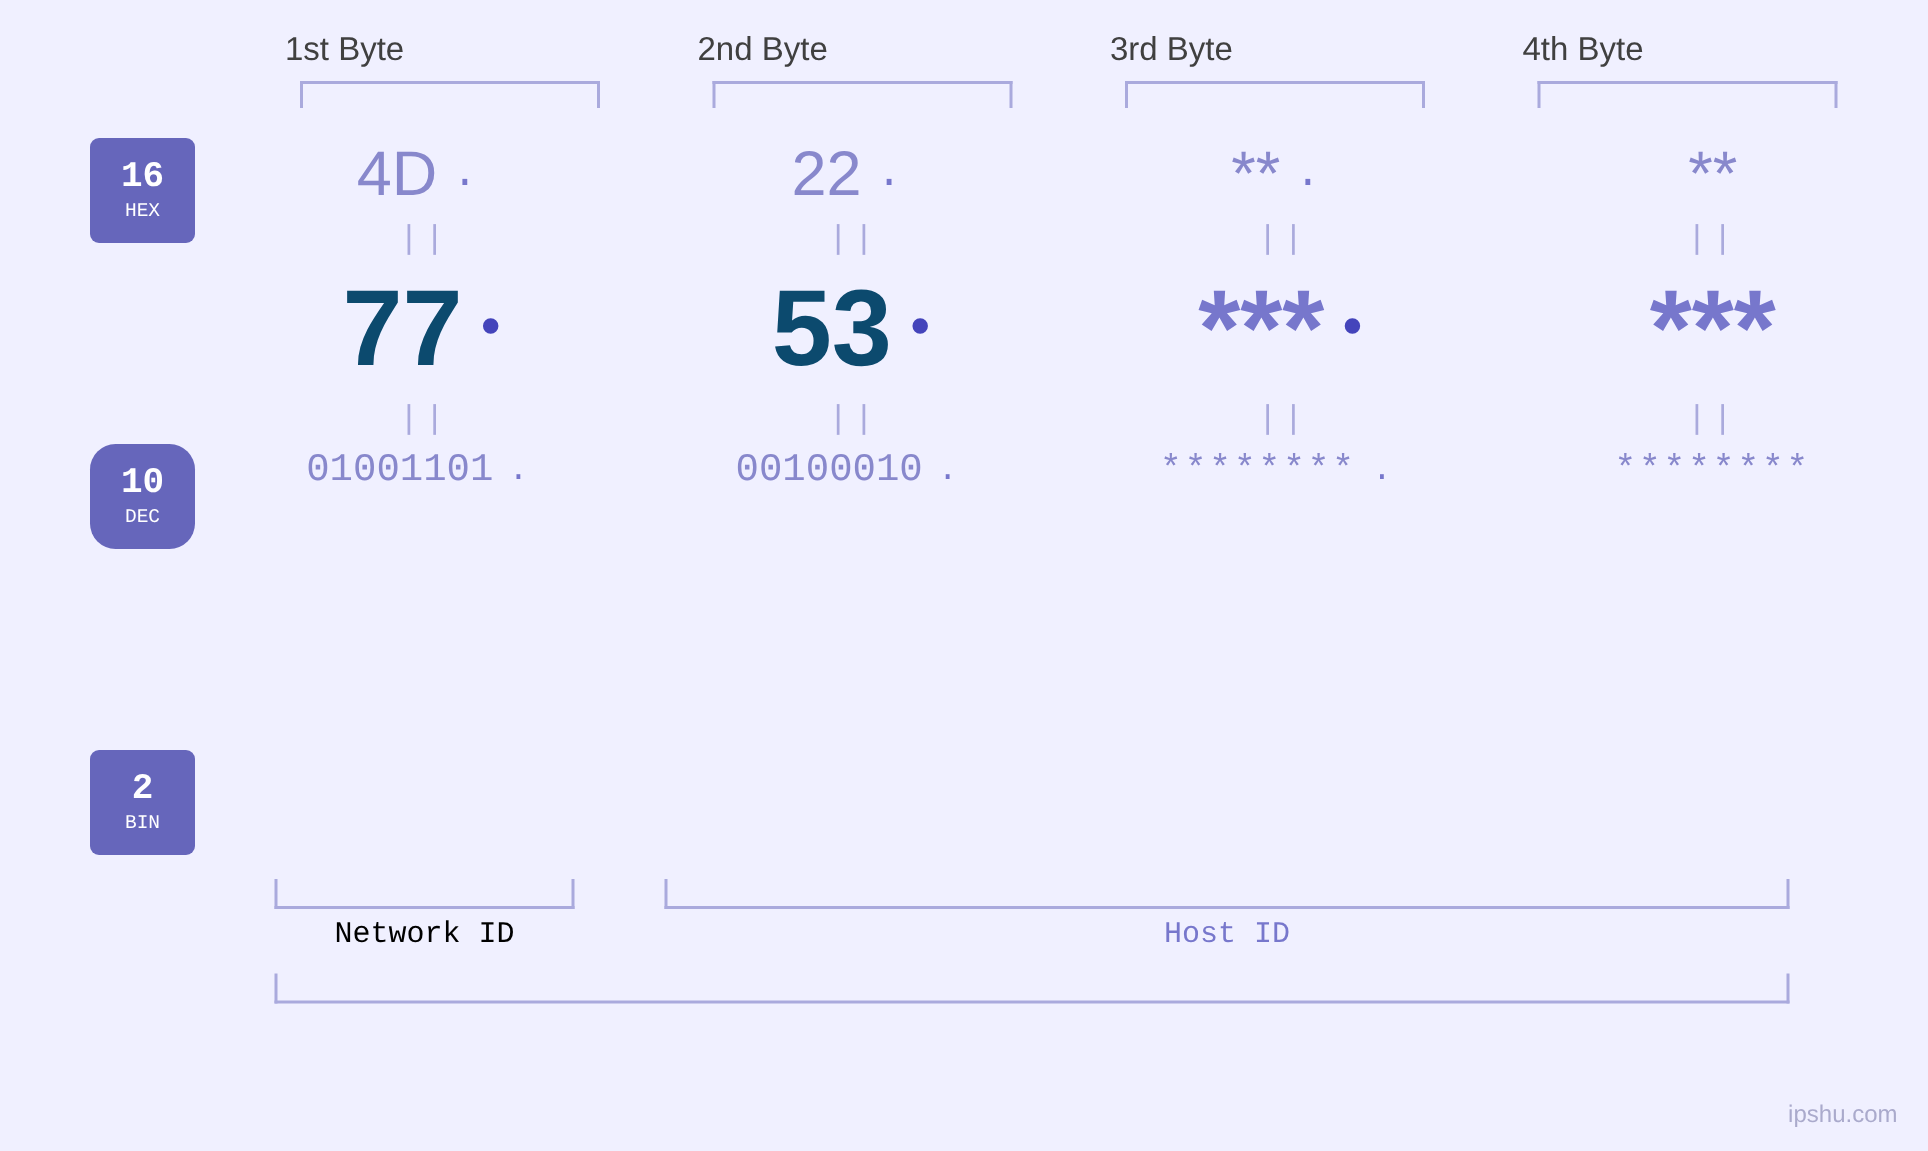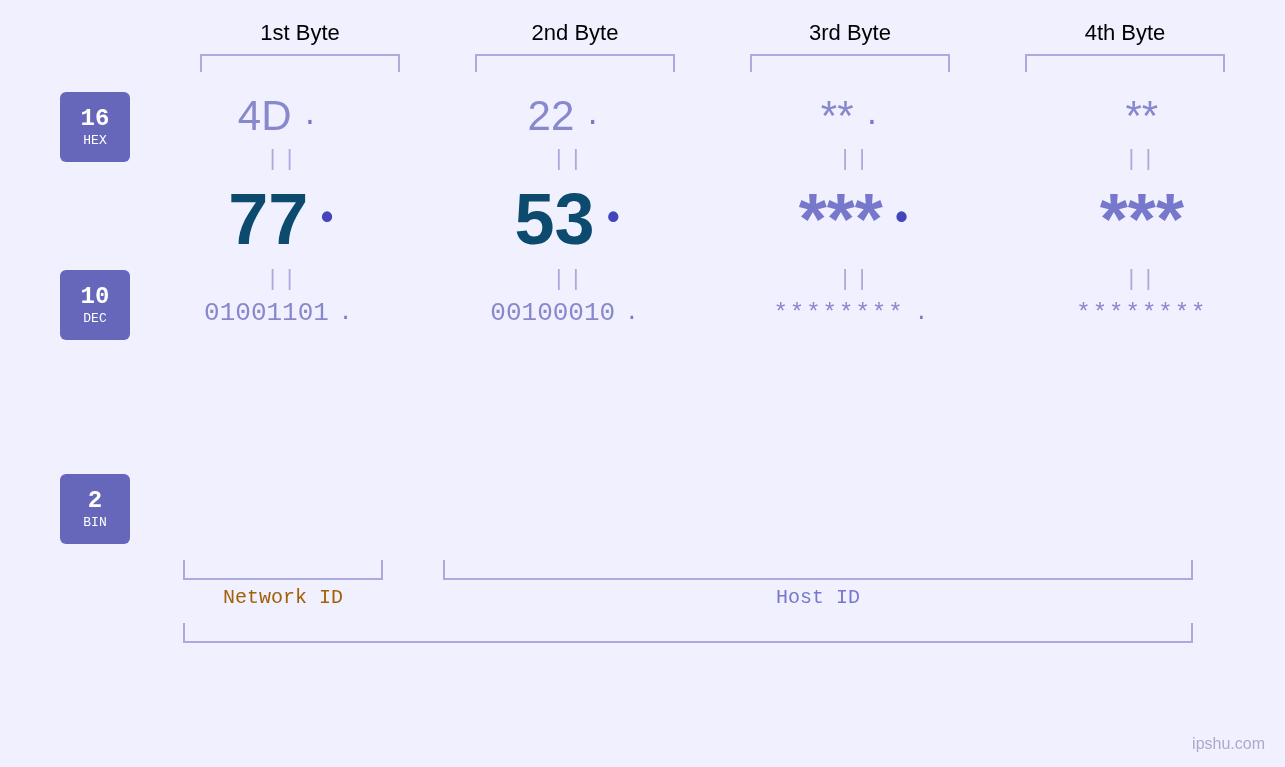--- a/index.html
+++ b/index.html
@@ -25,22 +25,22 @@
     .byte-headers {
       display: flex;
       width: 1100px;
       margin-left: 140px;
       margin-top: 20px;
       justify-content: space-around;
     }
 
     .byte-header {
       width: 220px;
-      text-align: center;
-      color: #000000;
+      text-align: left;
+      color: #404040;
       font-size: 22px;
       font-family: Arial, sans-serif;
     }
 
     
     .top-brackets {
       display: flex;
       width: 1100px;
       margin-left: 140px;
       margin-top: 8px;
@@ -201,21 +201,21 @@
 
   <div style="display:flex; width:1285px; margin-top:10px; align-items:flex-start;">
 
     <div class="badges-col">
 
       <div class="badge" style="margin-top: 10px;">
         <span class="badge-number">16</span>
         <span class="badge-label">HEX</span>
       </div>
 
-      <div class="badge" style="margin-top: 64px;">
+      <div class="badge" style="margin-top: 90px; border-radius: 17px;">
         <span class="badge-number">10</span>
         <span class="badge-label">DEC</span>
       </div>
 
       <div class="badge" style="margin-top: 90px;">
         <span class="badge-number">2</span>
         <span class="badge-label">BIN</span>
       </div>
     </div>
 
@@ -297,21 +297,21 @@
     <div style="display:flex; margin-left:183px;">
 
       <div style="width:200px; height:20px; border-bottom:2px solid #aaaadd; border-left:2px solid #aaaadd; border-right:2px solid #aaaadd;"></div>
 
       <div style="width:60px;"></div>
 
       <div style="width:750px; height:20px; border-bottom:2px solid #aaaadd; border-left:2px solid #aaaadd; border-right:2px solid #aaaadd;"></div>
     </div>
 
     <div style="display:flex; margin-left:183px; margin-top:6px;">
-      <div style="width:200px; text-align:center; color:#a16207; font-size:20px; font-family:'Courier New',Courier,monospace;">Network ID</div>
+      <div style="width:200px; text-align:center; color:#000000; font-size:20px; font-family:'Courier New',Courier,monospace;">Network ID</div>
       <div style="width:60px;"></div>
       <div style="width:750px; text-align:center; color:#7777cc; font-size:20px; font-family:'Courier New',Courier,monospace;">Host ID</div>
     </div>
 
     <div style="margin-left:183px; margin-top:14px;">
       <div style="width:1010px; height:20px; border-bottom:2px solid #aaaadd; border-left:2px solid #aaaadd; border-right:2px solid #aaaadd;"></div>
     </div>
 
   </div>
 

